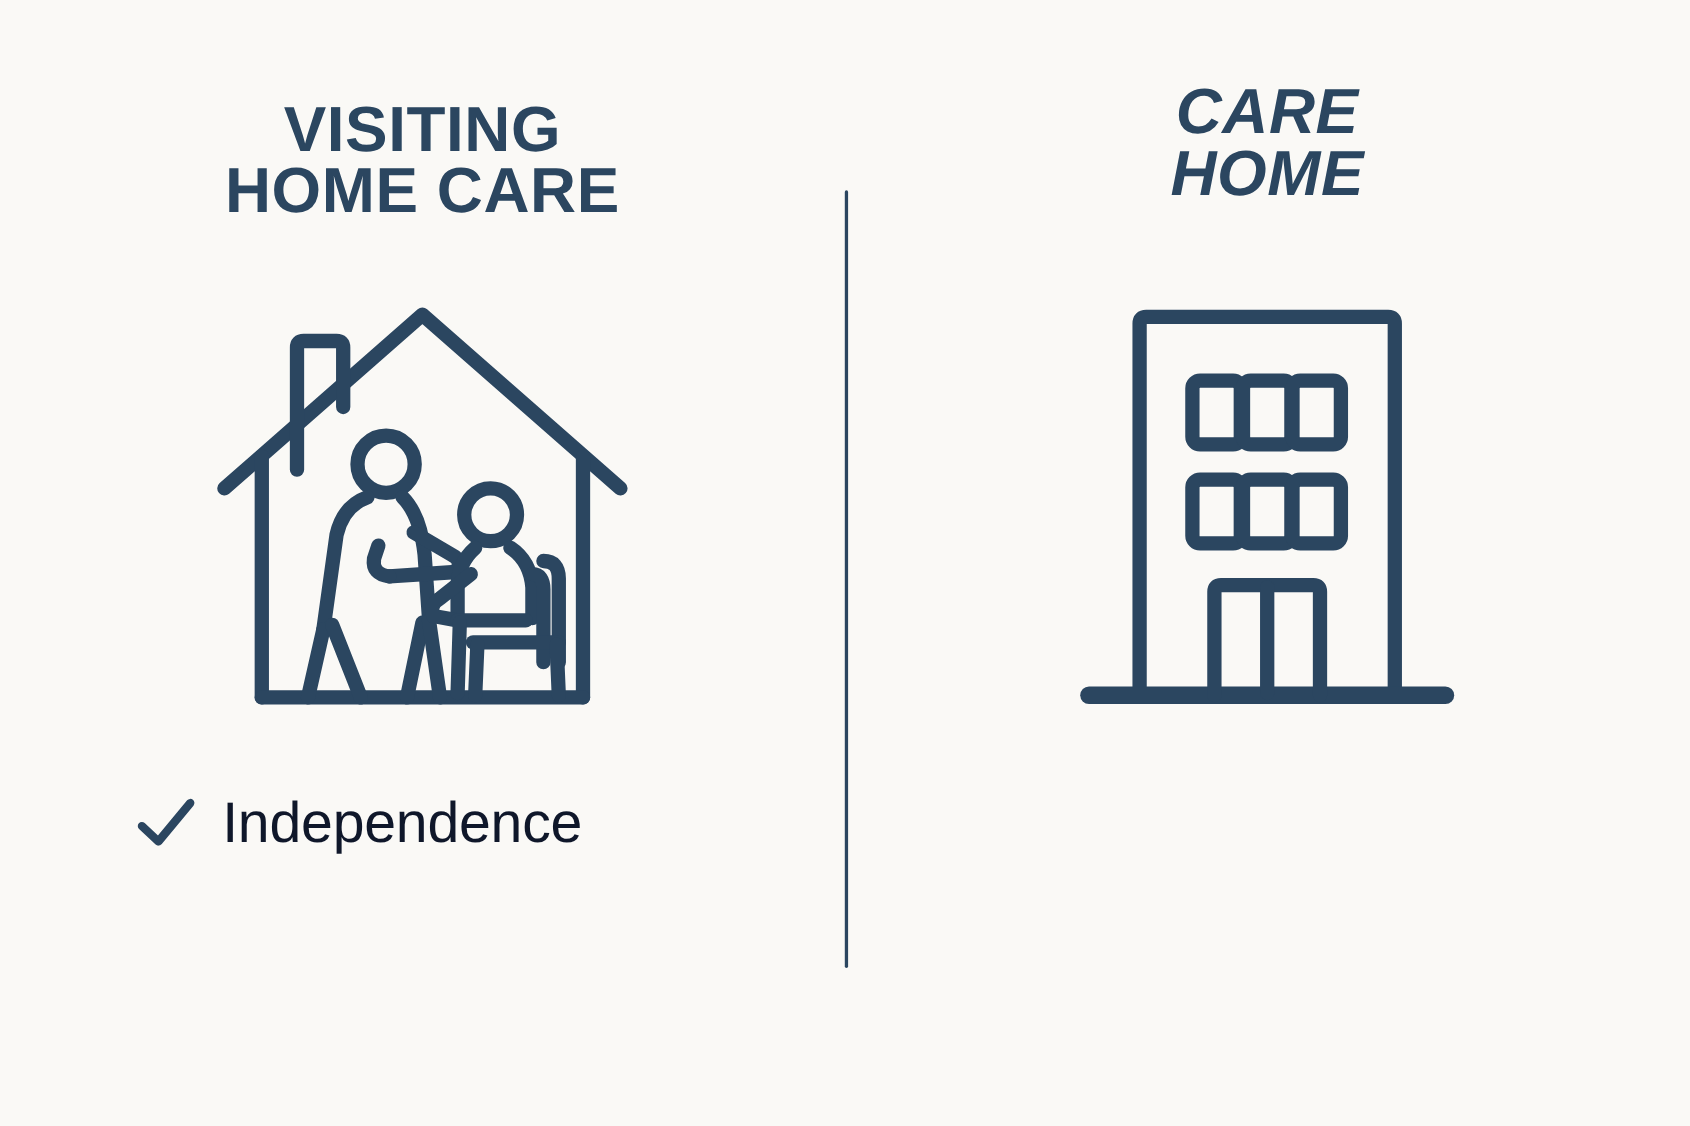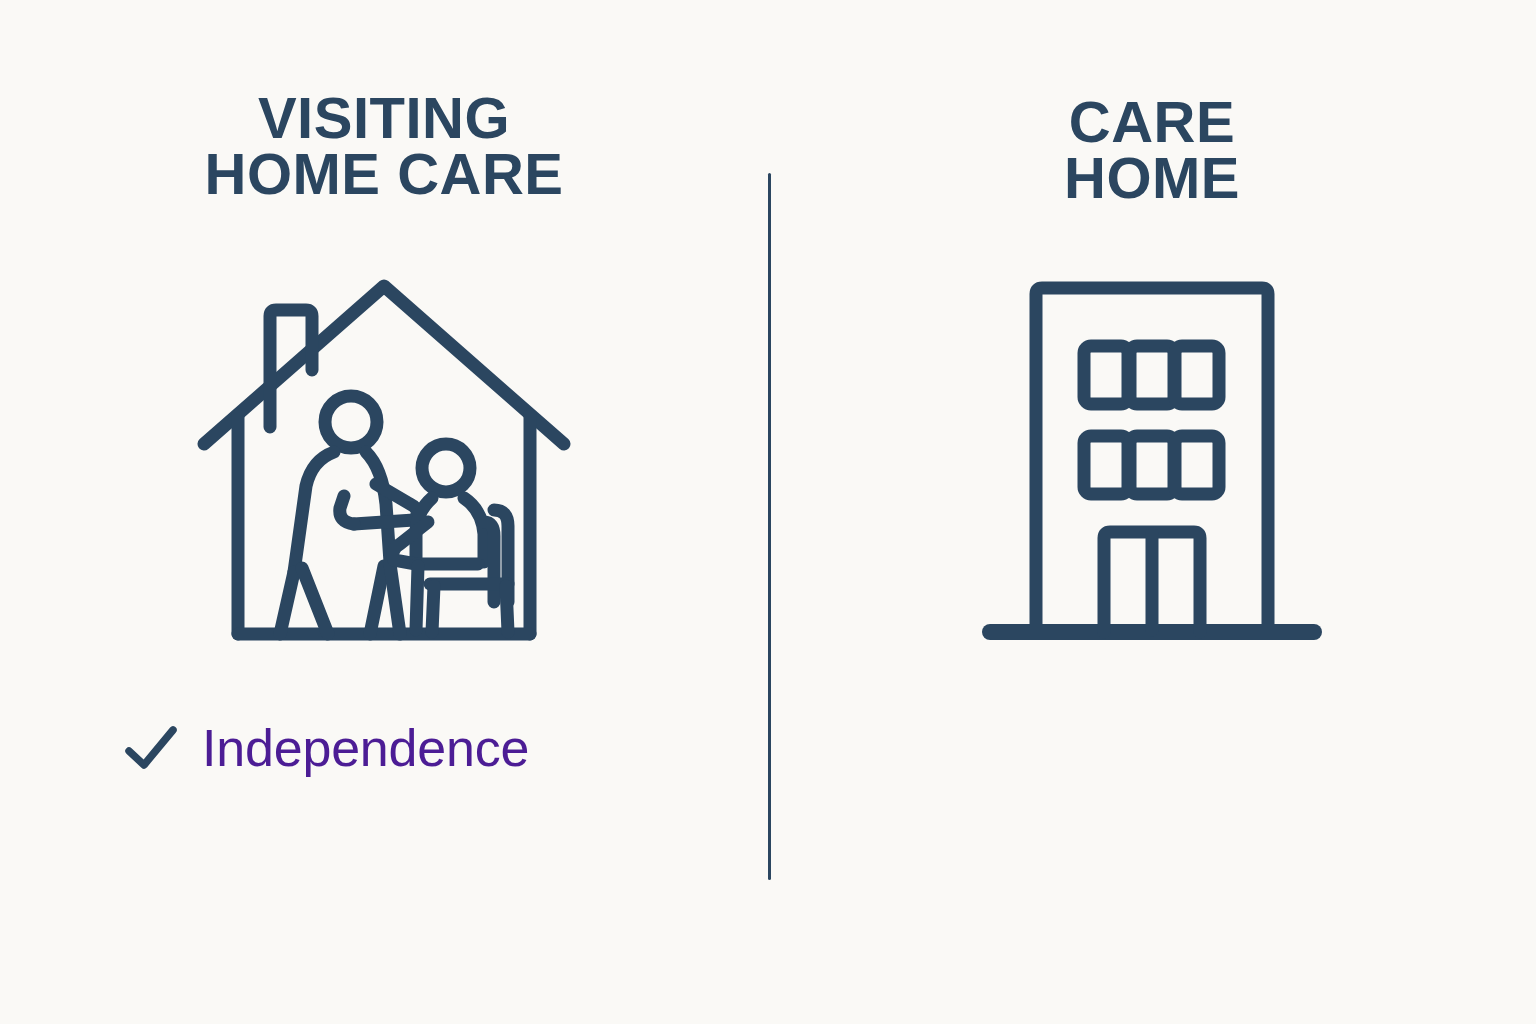--- a/index.html
+++ b/index.html
@@ -52,21 +52,21 @@
     text-align: center;
     font-weight: 700;
     font-size: 58px;
     line-height: 0.96;
     letter-spacing: 0.5px;
     color: #2b4660;
     white-space: pre-line;
   }
 
   .col-left .col-heading { top: 90px; }
-  .col-right .col-heading { top: 94px; }
+  .col-right .col-heading { top: 74px; font-style: italic; }
 
   
   .icon-wrap {
     position: absolute;
     top: 272px;
     width: 768px;
     left: 0;
     display: flex;
     justify-content: center;
     align-items: flex-start;
@@ -94,21 +94,21 @@
   .check-icon {
     flex: 0 0 auto;
     width: 58px;
     height: 58px;
     display: block;
   }
 
   .benefit-label {
     font-size: 52px;
     font-weight: 500;
-    color: #4c1d95;
+    color: #0f172a;
     letter-spacing: -0.2px;
     white-space: nowrap;
     line-height: 1;
   }
 </style>
 </head>
 <body>
 
 <div class="comparison-board">
 

